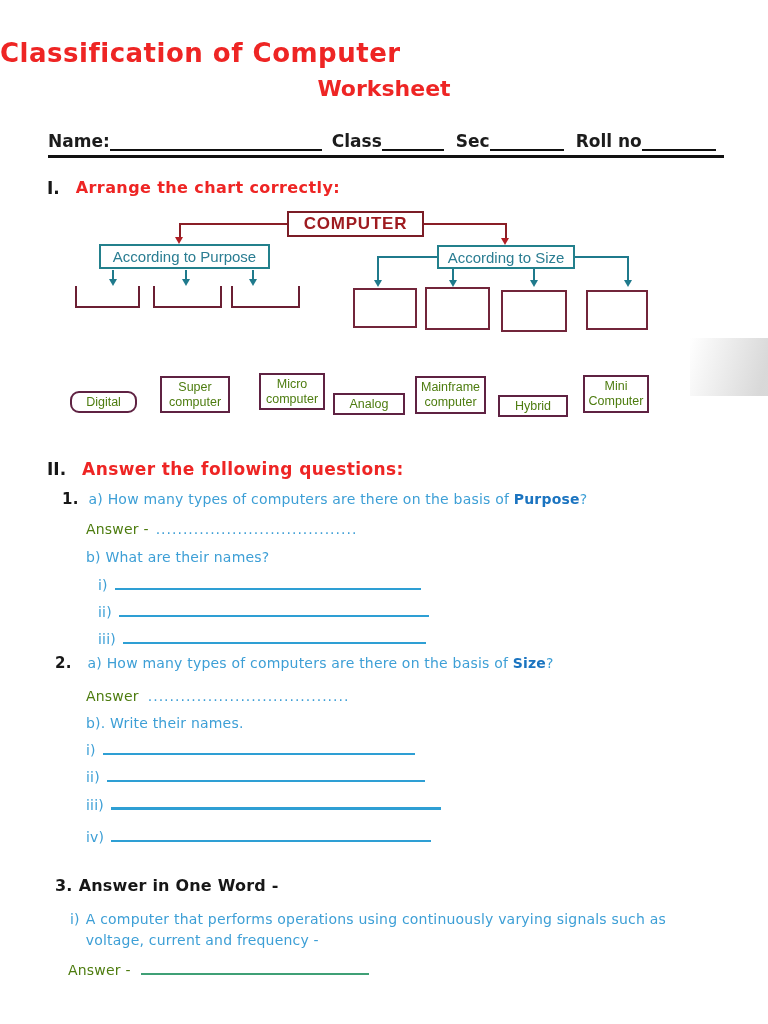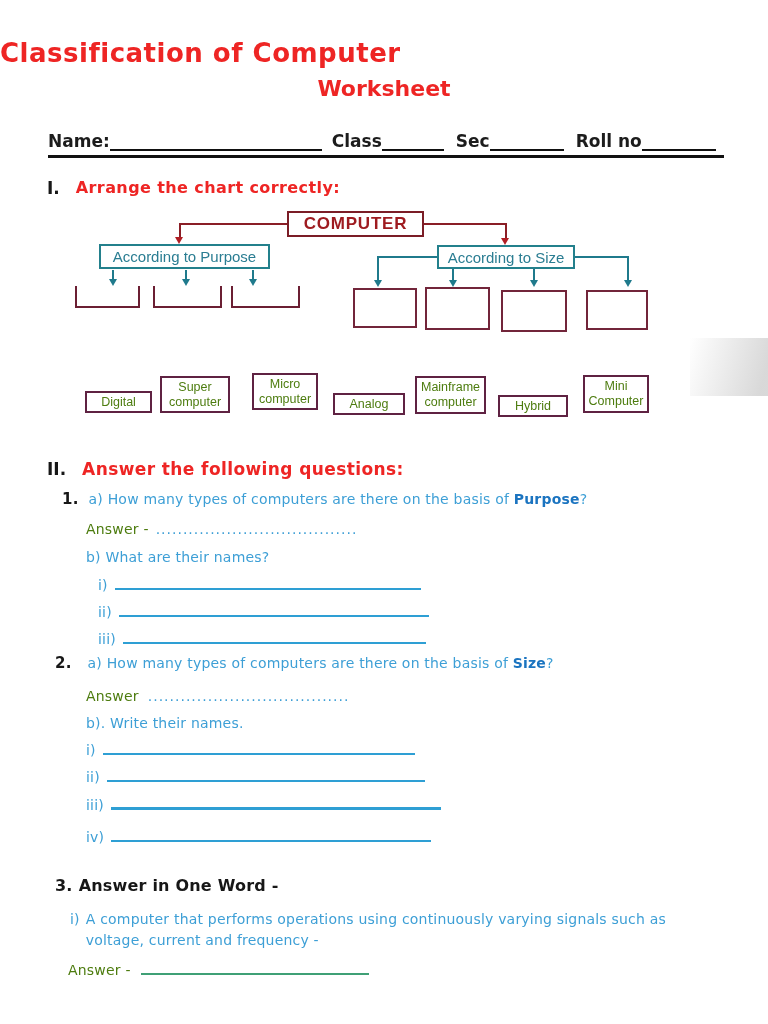--- a/index.html
+++ b/index.html
@@ -113,23 +113,23 @@
     <div class="vline" style="left:627px;top:56px;height:24px;"></div>
     <div class="arr" style="left:624px;top:80px;"></div>
 
     <div class="slot-rect" style="left:353px;top:88px;width:60px;height:36px;"></div>
     <div class="slot-rect" style="left:425px;top:87px;width:61px;height:39px;"></div>
     <div class="slot-rect" style="left:501px;top:90px;width:62px;height:38px;"></div>
     <div class="slot-rect" style="left:586px;top:90px;width:58px;height:36px;"></div>
 
     <div class="shadow" style="left:690px;top:138px;width:78px;height:58px;"></div>
 
-    <div class="tile" style="left:85px;top:191px;width:63px;height:18px;">Digital</div>
+    <div class="tile" style="left:70px;top:191px;width:63px;height:18px;border-radius:9px;">Digital</div>
     <div class="tile" style="left:160px;top:176px;width:66px;height:33px;">Super computer</div>
-    <div class="tile" style="left:252px;top:173px;width:62px;height:33px;text-align:center;">Micro computer</div>
+    <div class="tile" style="left:259px;top:173px;width:62px;height:33px;text-align:center;">Micro computer</div>
     <div class="tile" style="left:333px;top:193px;width:68px;height:18px;">Analog</div>
     <div class="tile" style="left:415px;top:176px;width:67px;height:34px;">Mainframe computer</div>
     <div class="tile" style="left:498px;top:195px;width:66px;height:18px;">Hybrid</div>
     <div class="tile" style="left:583px;top:175px;width:62px;height:34px;">Mini Computer</div>
   </div>
 
   <div class="sec-heading" style="margin-top:6px;font-size:17px;">
     <span class="num">II.</span>
     <span class="redtxt">Answer the following questions:</span>
   </div>

